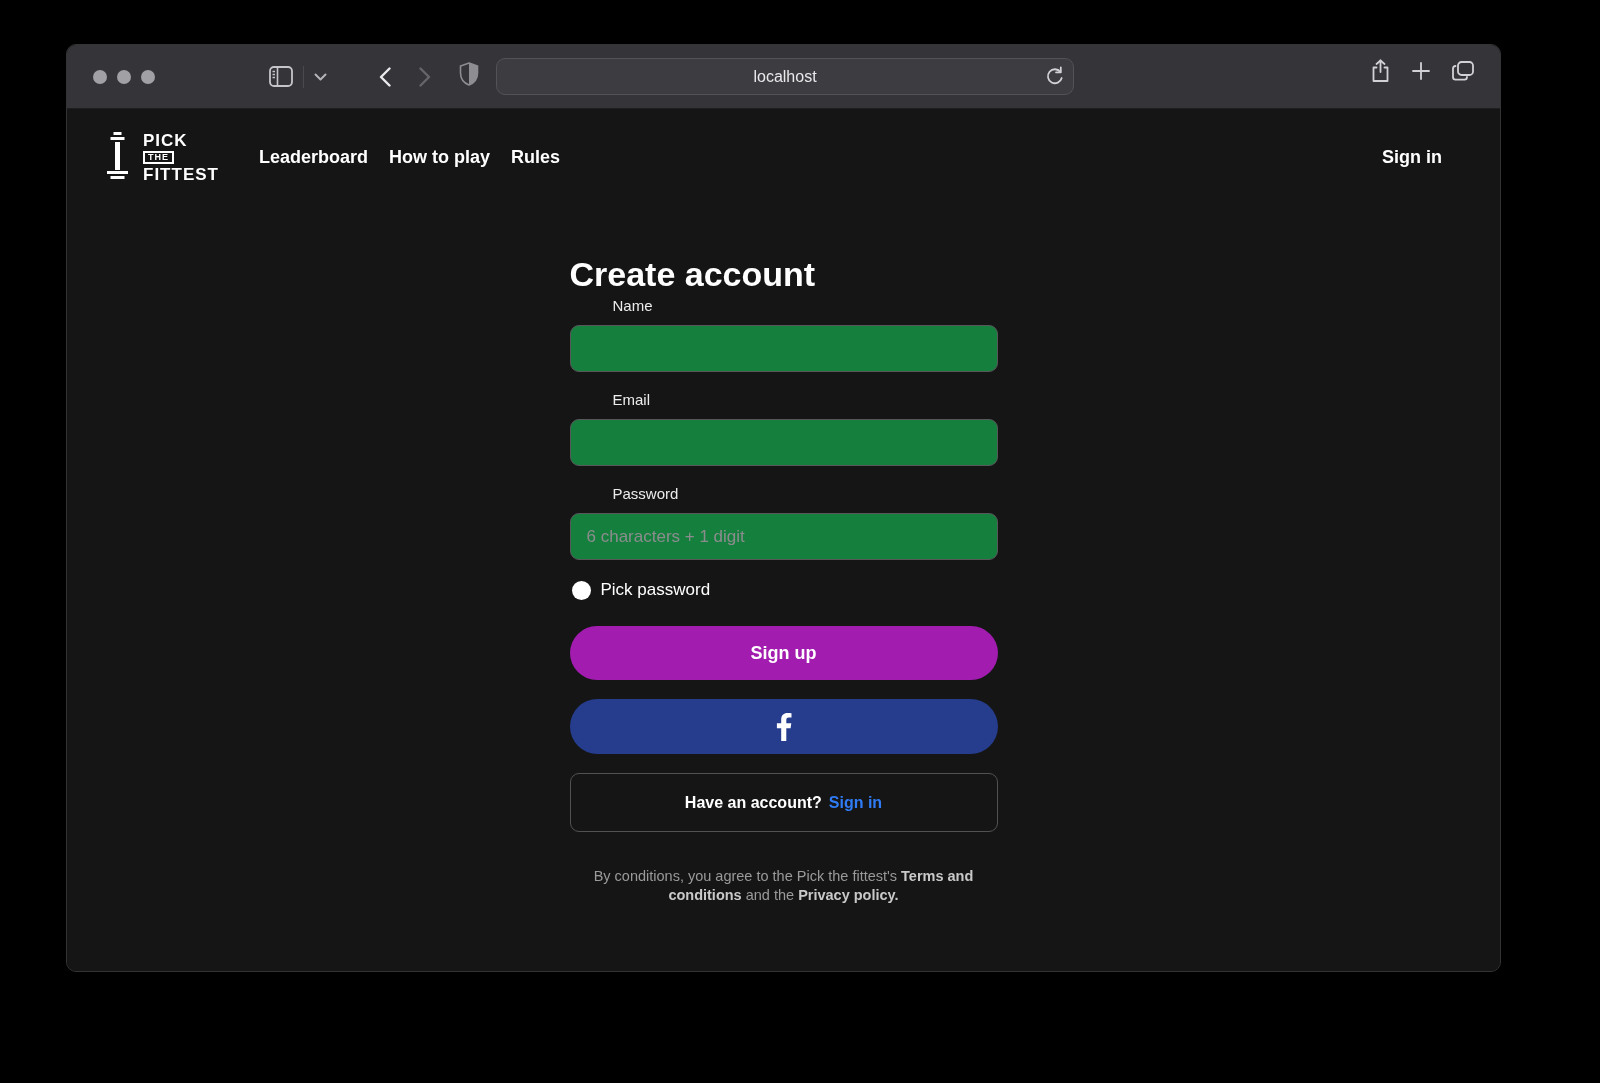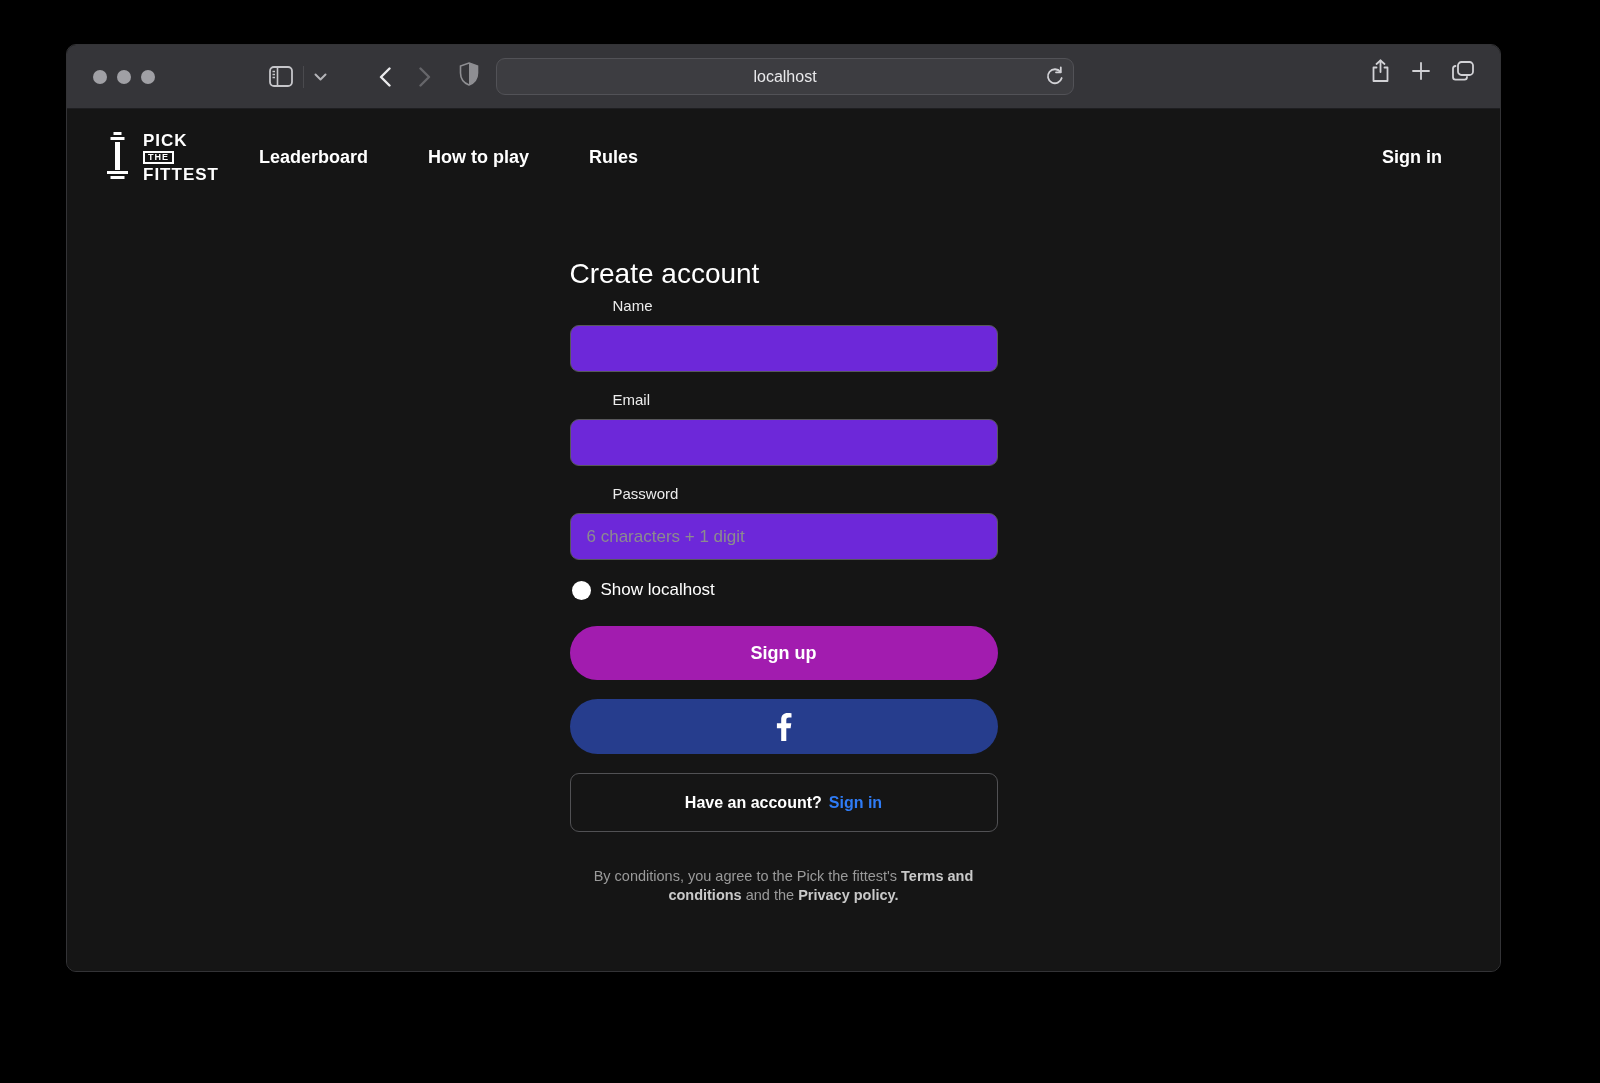--- a/index.html
+++ b/index.html
@@ -33,30 +33,30 @@
   .right-icons { position:absolute; right:26px; top:14px; display:flex; align-items:center; gap:22px; }
 
   
   .page { height:863px; background:#151515; }
   .site-nav { display:flex; align-items:center; height:96px; padding:0 58px 0 39px; }
   .logo { display:flex; align-items:center; gap:14px; cursor:pointer; }
   .logo-text { display:flex; flex-direction:column; align-items:flex-start; color:#fff; line-height:1; }
   .logo-l1 { font-size:17px; font-weight:bold; letter-spacing:1px; }
   .logo-l2 { font-size:9px; font-weight:bold; letter-spacing:1px; border:2px solid #fff; padding:0 3px; margin:2px 0; }
   .logo-l3 { font-size:17px; font-weight:bold; letter-spacing:1px; }
-  .nav-items { display:flex; align-items:center; gap:60px; margin-left:40px; }
+  .nav-items { display:flex; align-items:center; gap:21px; margin-left:40px; }
   .nav-link { color:#fff; font-size:18px; font-weight:700; cursor:pointer; }
   .nav-signin { margin-left:auto; color:#fff; font-size:18px; font-weight:700; cursor:pointer; }
 
   
   .main { width:428px; margin:51px auto 0; }
-  .h1 { color:#fff; font-size:28px; font-weight:normal; line-height:36px; margin-bottom:5px; }
+  .h1 { color:#fff; font-size:34px; font-weight:bold; line-height:36px; margin-bottom:5px; }
   .field-label { color:#ececec; font-size:15px; margin-bottom:11px; display:block;padding-left:43px; }
   .text-input {
-    width:100%; height:47px; background:#6d28d9; border:1px solid #58585b;
+    width:100%; height:47px; background:#15803d; border:1px solid #58585b;
     border-radius:9px; margin-bottom:19px; color:#fff; font-size:17px;
     padding:0 16px; outline:none; font-family:"Liberation Sans", sans-serif;
   }
   .text-input::placeholder { color:#8c8c8e; opacity:1; }
   .show-row { display:flex; align-items:center; margin:1px 0 26px 2px; cursor:pointer; }
   .round-check { width:19px; height:19px; border-radius:50%; background:#fff; margin-right:10px; flex:0 0 auto; }
   .show-label { color:#fff; font-size:17px; }
   .btn {
     width:100%; border:none; border-radius:28px; cursor:pointer;
     display:flex; align-items:center; justify-content:center;
@@ -196,21 +196,21 @@
       <input class="text-input" type="text" style="">
 
       <label class="field-label">Email</label>
       <input class="text-input" type="text" style="">
 
       <label class="field-label">Password</label>
       <input class="text-input" type="text" placeholder="6 characters + 1 digit" style="">
 
       <div class="show-row">
         <span class="round-check"></span>
-        <span class="show-label">Show localhost</span>
+        <span class="show-label">Pick password</span>
       </div>
 
       <button class="btn btn-signup">Sign up</button>
 
       <button class="btn btn-facebook">
         <span>
           <svg width="16" height="28" viewBox="0 0 16 28">
             <path d="M10.3 28 V 15.2 H 14.6 L 15.3 10.2 H 10.3 V 7 C 10.3 5.5 10.8 4.5 12.9 4.5 H 15.5 V 0.2 C 15 0.13 13.4 0 11.6 0 C 7.8 0 5.2 2.3 5.2 6.5 V 10.2 H 0.9 V 15.2 H 5.2 V 28 Z" fill="#fff"></path>
           </svg>
         </span>

